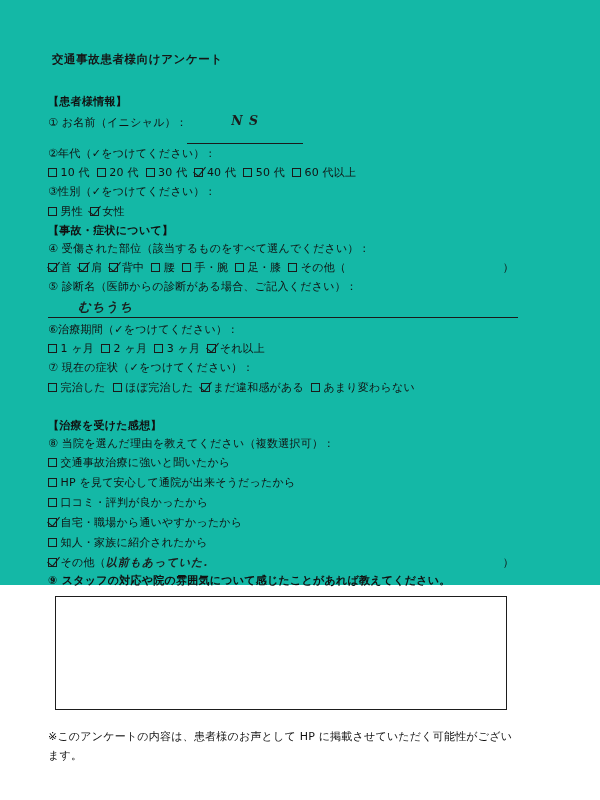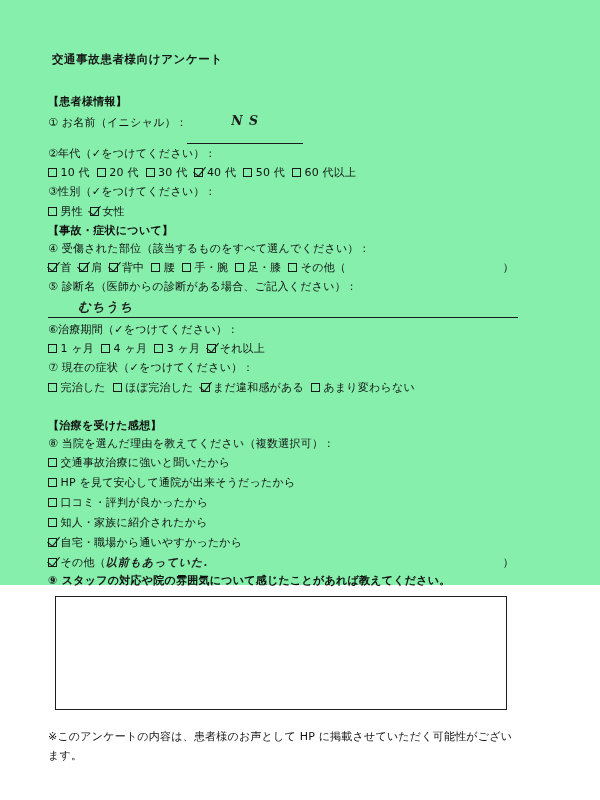--- a/index.html
+++ b/index.html
@@ -17,21 +17,21 @@
     color: #000000;
     -webkit-font-smoothing: antialiased;
   }
 
   
   .sheet {
     position: absolute;
     left: 0; top: 0;
     width: 600px;
     height: 585px;
-    background: #86efac;
+    background: #14b8a6;
     box-sizing: border-box;
   }
   .sheet-inner {
     position: absolute;
     left: 44px;
     top: 52px;
     width: 478px;
   }
 
   
@@ -199,38 +199,38 @@
       <span class="paren-close">）</span>
     </div>
 
     <div class="q">⑤ 診断名（医師からの診断がある場合、ご記入ください）：</div>
     <div class="ruleline">
       <span class="hand">むちうち</span>
     </div>
 
     <div class="q">⑥治療期間（✓をつけてください）：</div>
     <div class="opts">
-      <span class="opt"><span class="cb"></span><span>1 ヶ月</span></span><span class="opt"><span class="cb"></span><span>4 ヶ月</span></span><span class="opt"><span class="cb"></span><span>3 ヶ月</span></span><span class="opt"><span class="cb checked"></span><span>それ以上</span></span>
+      <span class="opt"><span class="cb"></span><span>1 ヶ月</span></span><span class="opt"><span class="cb"></span><span>2 ヶ月</span></span><span class="opt"><span class="cb"></span><span>3 ヶ月</span></span><span class="opt"><span class="cb checked"></span><span>それ以上</span></span>
     </div>
 
     <div class="q">⑦ 現在の症状（✓をつけてください）：</div>
     <div class="opts">
       <span class="opt"><span class="cb"></span><span>完治した</span></span><span class="opt"><span class="cb"></span><span>ほぼ完治した</span></span><span class="opt"><span class="cb checked"></span><span>まだ違和感がある</span></span><span class="opt"><span class="cb"></span><span>あまり変わらない</span></span>
     </div>
 
     <div class="gap-l"></div>
 
     <div class="sect-head">【治療を受けた感想】</div>
 
     <div class="q">⑧ 当院を選んだ理由を教えてください（複数選択可）：</div>
     <div class="opt-line"><span class="cb"></span><span>交通事故治療に強いと聞いたから</span></div>
     <div class="opt-line"><span class="cb"></span><span>HP を見て安心して通院が出来そうだったから</span></div>
     <div class="opt-line"><span class="cb"></span><span>口コミ・評判が良かったから</span></div>
+    <div class="opt-line"><span class="cb checked"></span><span>自宅・職場から通いやすかったから</span></div>
     <div class="opt-line"><span class="cb"></span><span>知人・家族に紹介されたから</span></div>
-    <div class="opt-line"><span class="cb checked"></span><span>自宅・職場から通いやすかったから</span></div>
     <div class="opt-line paren-row"><span class="cb checked"></span><span>その他（</span><span class="paren-fill"><span class="hand">以前もあっていた.</span></span><span class="paren-close">）</span></div>
 
     <div class="q bold">⑨ スタッフの対応や院の雰囲気について感じたことがあれば教えてください。</div>
     <div class="comment-box"></div>
 
     <div class="footnote">※このアンケートの内容は、患者様のお声として HP に掲載させていただく可能性がございます。</div>
 
   </div>
 </div>
 

